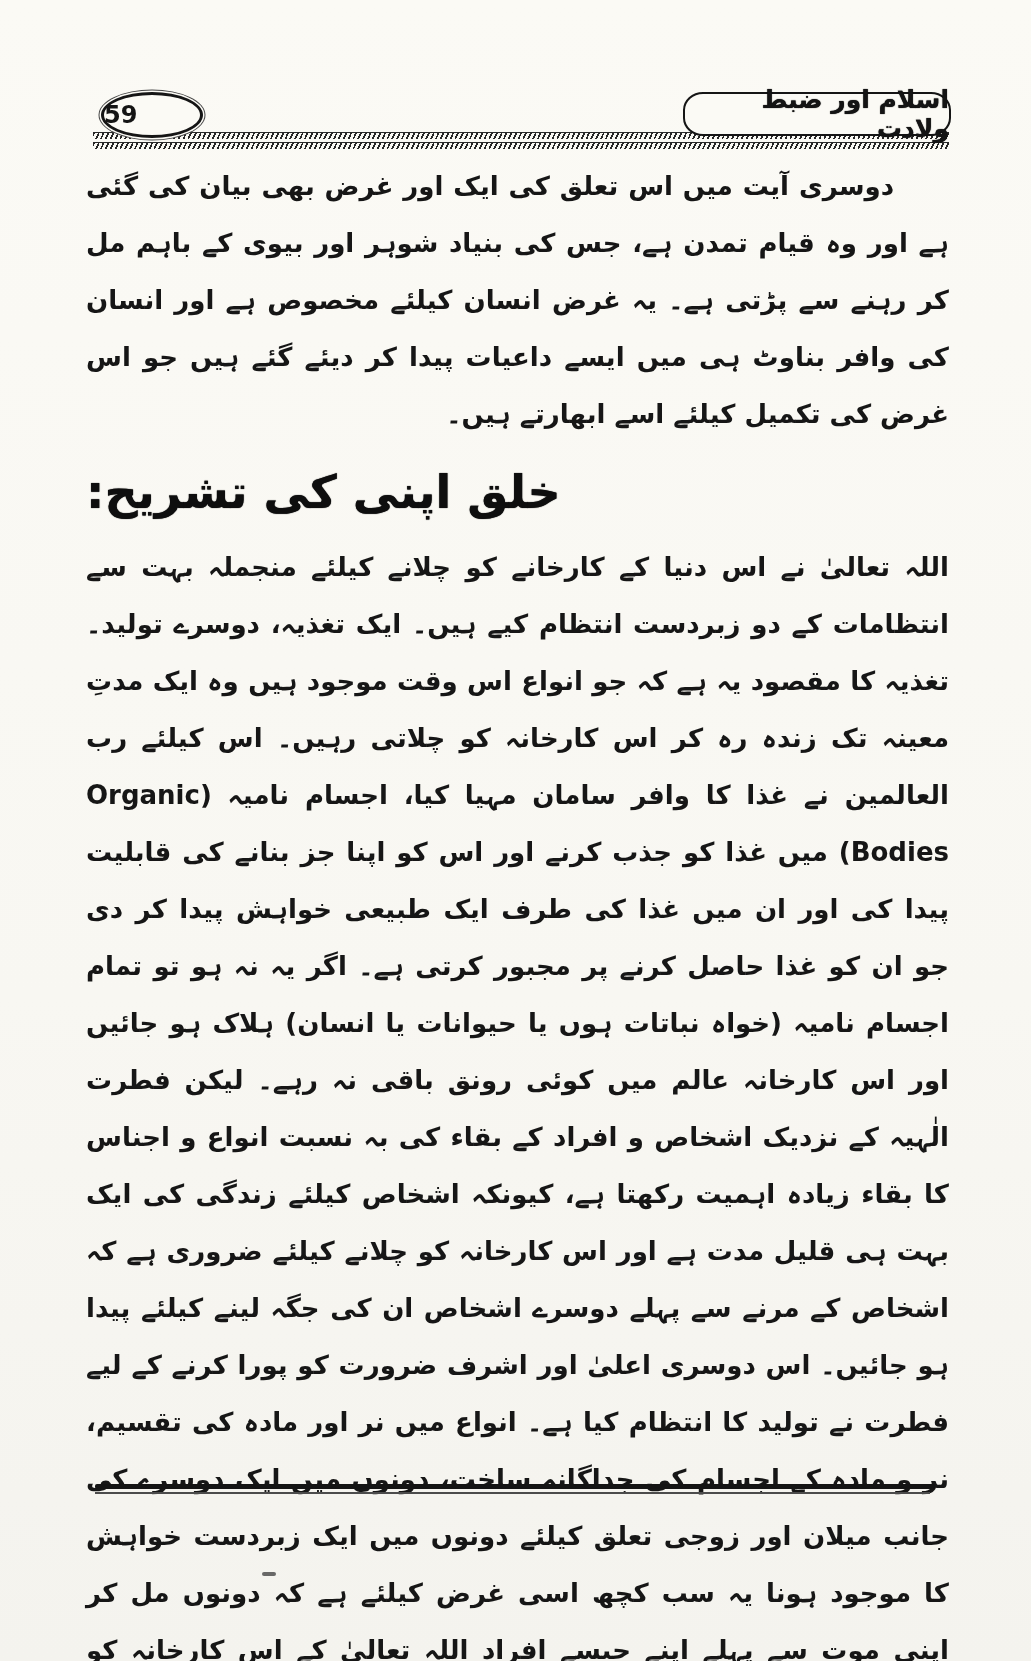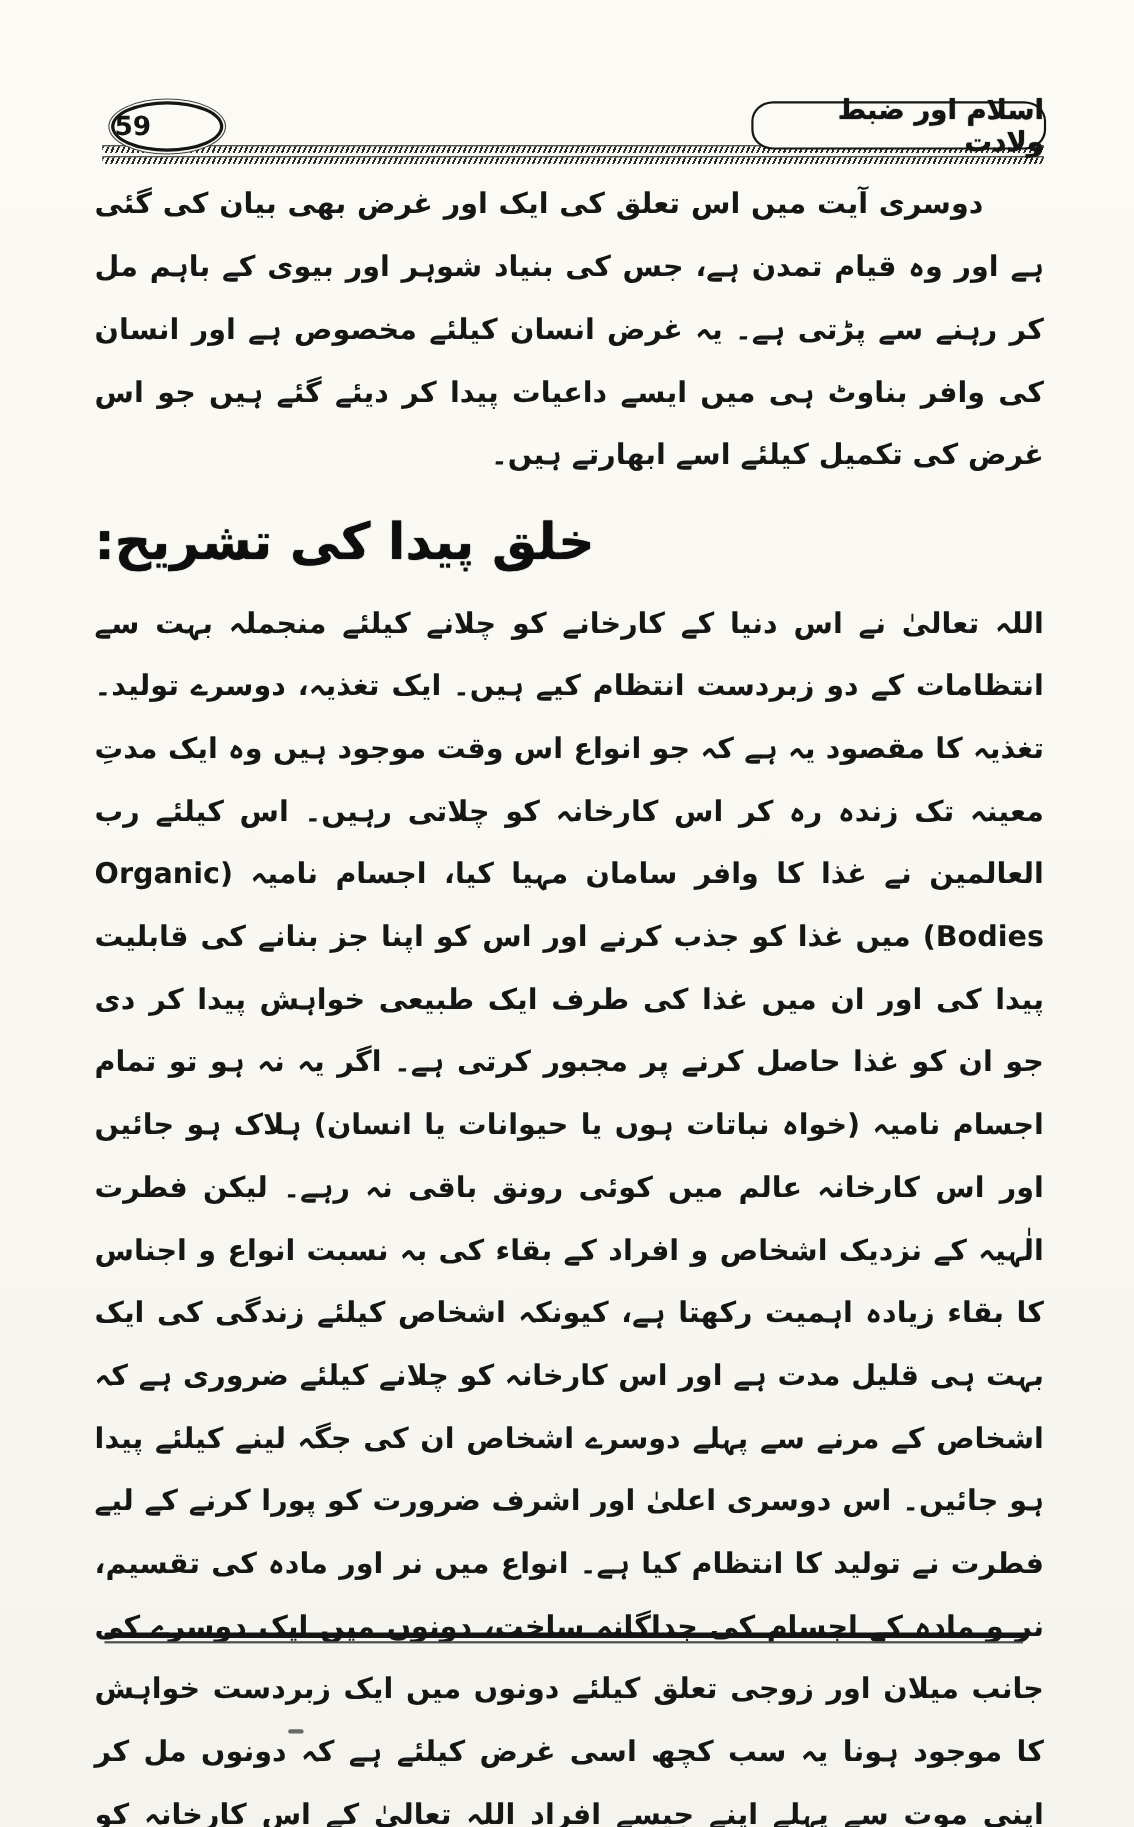--- a/index.html
+++ b/index.html
@@ -144,21 +144,21 @@
       <span>59</span>
     </div>
     <div class="title-badge">
       <span>اسلام اور ضبط ولادت</span>
     </div>
   </div>
 
   <main class="body-text">
     <p class="para-intro">دوسری آیت میں اس تعلق کی ایک اور غرض بھی بیان کی گئی ہے اور وہ قیام تمدن ہے، جس کی بنیاد شوہر اور بیوی کے باہم مل کر رہنے سے پڑتی ہے۔ یہ غرض انسان کیلئے مخصوص ہے اور انسان کی وافر بناوٹ ہی میں ایسے داعیات پیدا کر دیئے گئے ہیں جو اس غرض کی تکمیل کیلئے اسے ابھارتے ہیں۔</p>
 
-    <h2 class="section-heading">خلق پیدا کی تشریح:</h2>
+    <h2 class="section-heading">خلق اپنی کی تشریح:</h2>
 
     <p class="para-main">اللہ تعالیٰ نے اس دنیا کے کارخانے کو چلانے کیلئے منجملہ بہت سے انتظامات کے دو زبردست انتظام کیے ہیں۔ ایک تغذیہ، دوسرے تولید۔ تغذیہ کا مقصود یہ ہے کہ جو انواع اس وقت موجود ہیں وہ ایک مدتِ معینہ تک زندہ رہ کر اس کارخانہ کو چلاتی رہیں۔ اس کیلئے رب العالمین نے غذا کا وافر سامان مہیا کیا، اجسام نامیہ (Organic Bodies) میں غذا کو جذب کرنے اور اس کو اپنا جز بنانے کی قابلیت پیدا کی اور ان میں غذا کی طرف ایک طبیعی خواہش پیدا کر دی جو ان کو غذا حاصل کرنے پر مجبور کرتی ہے۔ اگر یہ نہ ہو تو تمام اجسام نامیہ (خواہ نباتات ہوں یا حیوانات یا انسان) ہلاک ہو جائیں اور اس کارخانہ عالم میں کوئی رونق باقی نہ رہے۔ لیکن فطرت الٰہیہ کے نزدیک اشخاص و افراد کے بقاء کی بہ نسبت انواع و اجناس کا بقاء زیادہ اہمیت رکھتا ہے، کیونکہ اشخاص کیلئے زندگی کی ایک بہت ہی قلیل مدت ہے اور اس کارخانہ کو چلانے کیلئے ضروری ہے کہ اشخاص کے مرنے سے پہلے دوسرے اشخاص ان کی جگہ لینے کیلئے پیدا ہو جائیں۔ اس دوسری اعلیٰ اور اشرف ضرورت کو پورا کرنے کے لیے فطرت نے تولید کا انتظام کیا ہے۔ انواع میں نر اور مادہ کی تقسیم، نر و مادہ کے اجسام کی جداگانہ ساخت، دونوں میں ایک دوسرے کی جانب میلان اور زوجی تعلق کیلئے دونوں میں ایک زبردست خواہش کا موجود ہونا یہ سب کچھ اسی غرض کیلئے ہے کہ دونوں مل کر اپنی موت سے پہلے اپنے جیسے افراد اللہ تعالیٰ کے اس کارخانہ کو چلانے کیلئے مہیا کر دیں۔ اگر یہ غرض نہ ہوتی تو سرے سے نر و مادہ یا مرد و عورت کی علیحدہ علیحدہ اصناف پیدا کرنے کی ضرورت ہی نہ تھی۔</p>
 
   </main>
 
   <div class="bottom-rule">
     <div class="thick"></div>
     <div class="thin"></div>
   </div>
 

